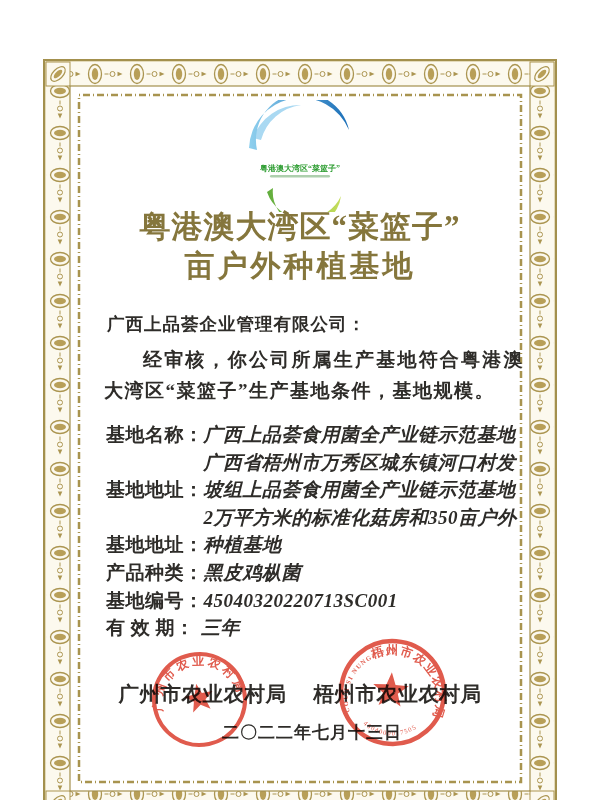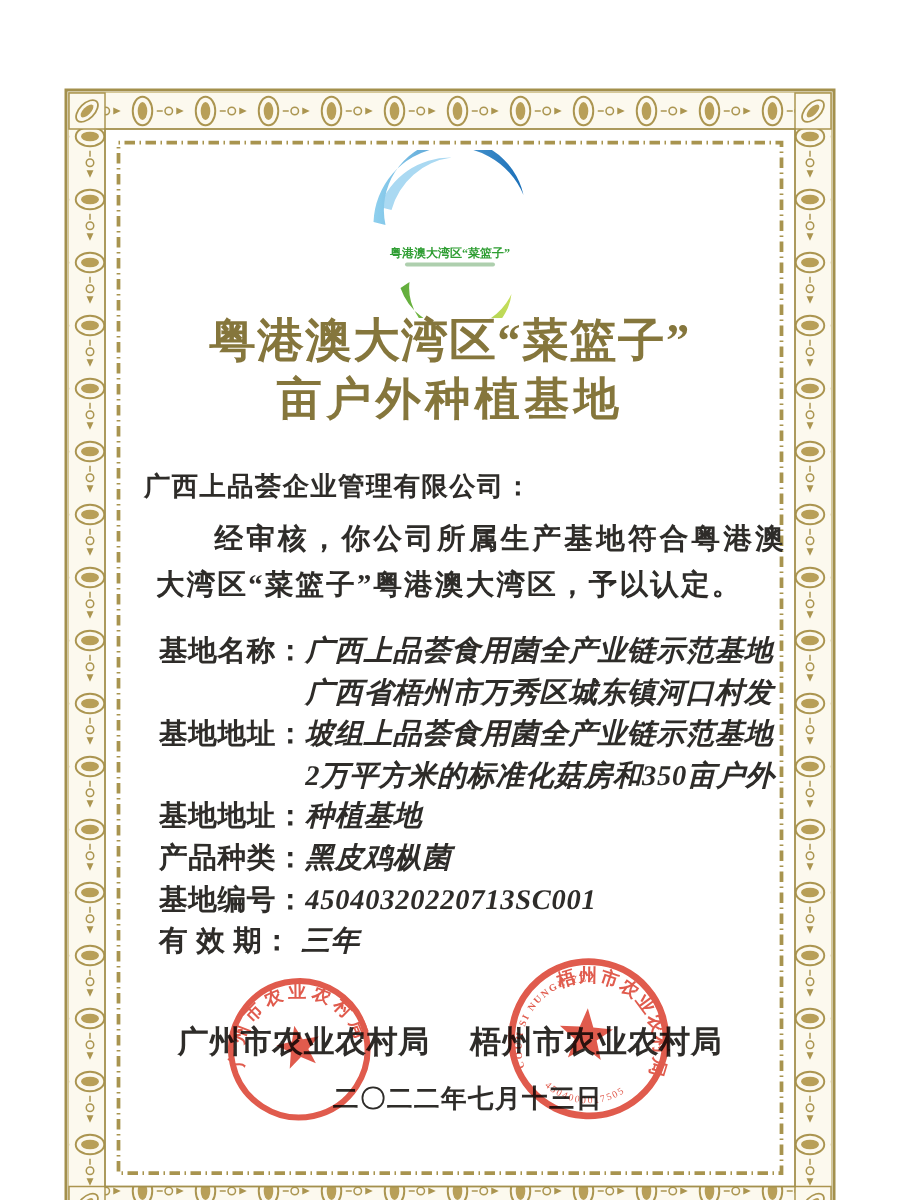--- a/index.html
+++ b/index.html
@@ -7,21 +7,21 @@
     position:relative;width:600px;height:800px;background:#ffffff;overflow:hidden;
     font-family:"Liberation Serif","DejaVu Serif",serif;color:#2e2c29;margin-top:38px;
   }
   svg{display:block;}
   .frame{position:absolute;left:0;top:0;z-index:0;}
   .logo{position:absolute;left:237px;top:62px;width:126px;height:112px;z-index:1;}
   .title{position:absolute;left:0;width:600px;text-align:center;color:#85763c;
          font-weight:700;z-index:1;}
   .title1{top:168px;font-size:31px;letter-spacing:1px;}
   .title2{top:208px;font-size:30px;letter-spacing:3px;}
-  .addressee{position:absolute;left:96px;top:274px;font-size:17.5px;font-weight:700;
+  .addressee{position:absolute;left:107px;top:274px;font-size:17.5px;font-weight:700;
              letter-spacing:1px;z-index:1;}
   .body-par{position:absolute;left:104px;top:306px;width:420px;font-size:19px;
             font-weight:700;line-height:31px;letter-spacing:1.5px;text-indent:2.05em;
             text-align:justify;z-index:1;}
   .fields{position:absolute;left:106px;top:383px;width:416px;z-index:1;}
   .frow{display:flex;font-size:19px;font-weight:700;line-height:27.6px;align-items:flex-end;}
   .flabel{flex:0 0 auto;min-width:95px;letter-spacing:0.5px;white-space:pre;}
   .fvalue{flex:1;letter-spacing:0.5px;font-style:italic;}
   .issuers{position:absolute;left:0;top:642px;width:600px;display:flex;
            justify-content:center;gap:27px;font-size:20.5px;font-weight:700;
@@ -96,21 +96,21 @@
     <path d="M 30 92 A 40 40 0 0 0 104 96 A 34 34 0 0 1 36 88 Z" fill="url(#gGreen2)" opacity="0.95"></path>
     <text x="63" y="71" text-anchor="middle" font-size="8" font-weight="bold" fill="#2f9e33" textLength="80" lengthAdjust="spacingAndGlyphs">粤港澳大湾区“菜篮子”</text>
     <rect x="33" y="75" width="60" height="2.6" rx="1.3" fill="#aecfae"></rect>
   </svg>
 
   <div class="title title1">粤港澳大湾区“菜篮子”</div>
   <div class="title title2">亩户外种植基地</div>
 
   <div class="addressee">广西上品荟企业管理有限公司：</div>
 
-  <div class="body-par">经审核，你公司所属生产基地符合粤港澳大湾区“菜篮子”粤港澳大湾区，予以认定。</div>
+  <div class="body-par">经审核，你公司所属生产基地符合粤港澳大湾区“菜篮子”生产基地条件，基地规模。</div>
 
   <div class="fields">
     <div class="frow">
       <span class="flabel">基地名称：</span>
       <span class="fvalue">广西上品荟食用菌全产业链示范基地</span>
     </div>
     <div class="frow">
       <span class="flabel">基地地址：</span>
       <span class="fvalue">广西省梧州市万秀区城东镇河口村发坡组上品荟食用菌全产业链示范基地</span>
     </div>

